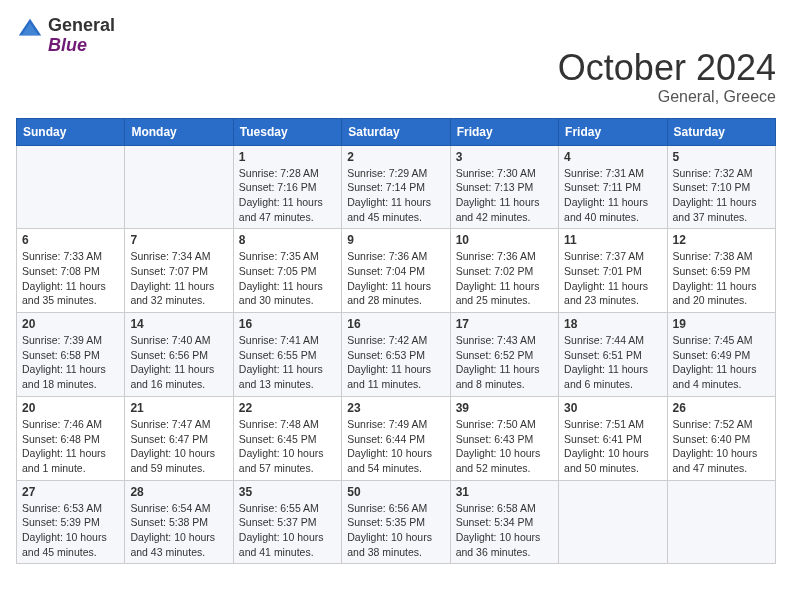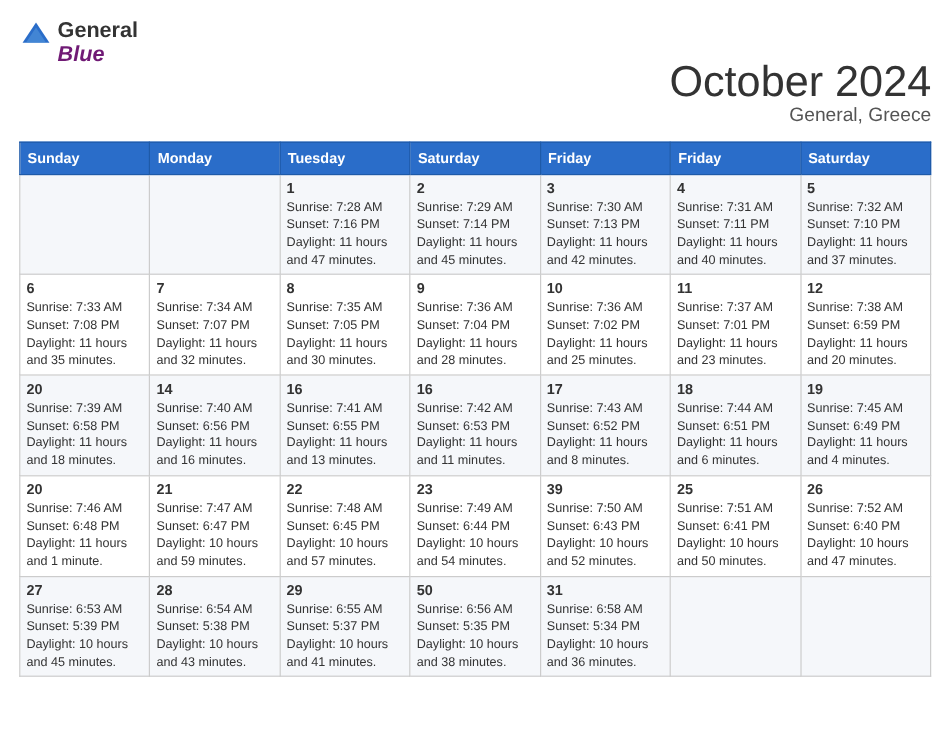--- a/index.html
+++ b/index.html
@@ -219,39 +219,39 @@
         </td>
         <td>
           <span class="day-number">23</span>
           <div class="day-info">Sunrise: 7:49 AM<br>Sunset: 6:44 PM<br>Daylight: 10 hours and 54 minutes.</div>
         </td>
         <td>
           <span class="day-number">39</span>
           <div class="day-info">Sunrise: 7:50 AM<br>Sunset: 6:43 PM<br>Daylight: 10 hours and 52 minutes.</div>
         </td>
         <td>
-          <span class="day-number">25</span>
+          <span class="day-number">30</span>
           <div class="day-info">Sunrise: 7:51 AM<br>Sunset: 6:41 PM<br>Daylight: 10 hours and 50 minutes.</div>
         </td>
         <td>
           <span class="day-number">26</span>
           <div class="day-info">Sunrise: 7:52 AM<br>Sunset: 6:40 PM<br>Daylight: 10 hours and 47 minutes.</div>
         </td>
       </tr>
       <tr>
         <td>
           <span class="day-number">27</span>
           <div class="day-info">Sunrise: 6:53 AM<br>Sunset: 5:39 PM<br>Daylight: 10 hours and 45 minutes.</div>
         </td>
         <td>
           <span class="day-number">28</span>
           <div class="day-info">Sunrise: 6:54 AM<br>Sunset: 5:38 PM<br>Daylight: 10 hours and 43 minutes.</div>
         </td>
         <td>
-          <span class="day-number">29</span>
+          <span class="day-number">35</span>
           <div class="day-info">Sunrise: 6:55 AM<br>Sunset: 5:37 PM<br>Daylight: 10 hours and 41 minutes.</div>
         </td>
         <td>
           <span class="day-number">50</span>
           <div class="day-info">Sunrise: 6:56 AM<br>Sunset: 5:35 PM<br>Daylight: 10 hours and 38 minutes.</div>
         </td>
         <td>
           <span class="day-number">31</span>
           <div class="day-info">Sunrise: 6:58 AM<br>Sunset: 5:34 PM<br>Daylight: 10 hours and 36 minutes.</div>
         </td>

